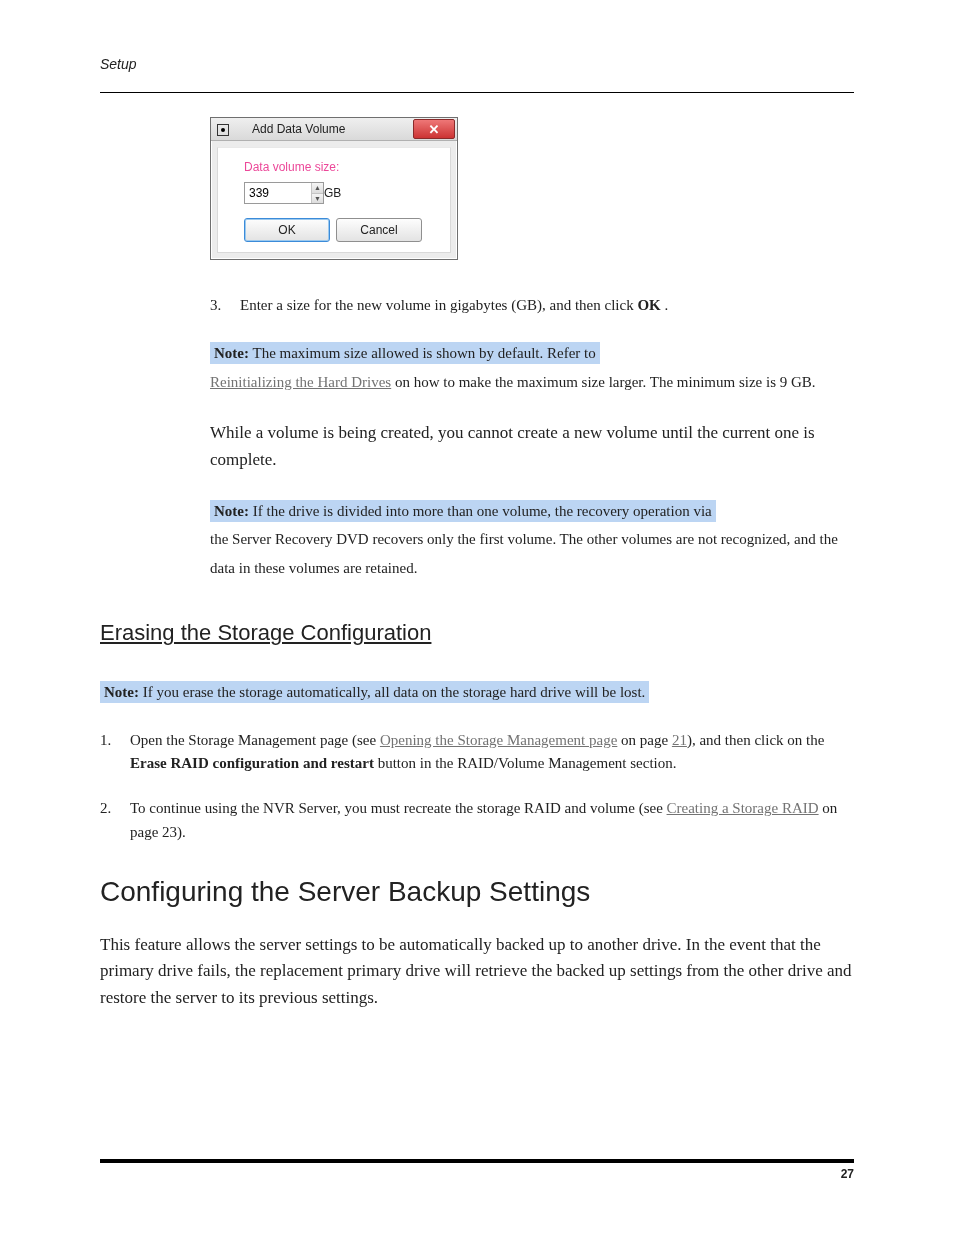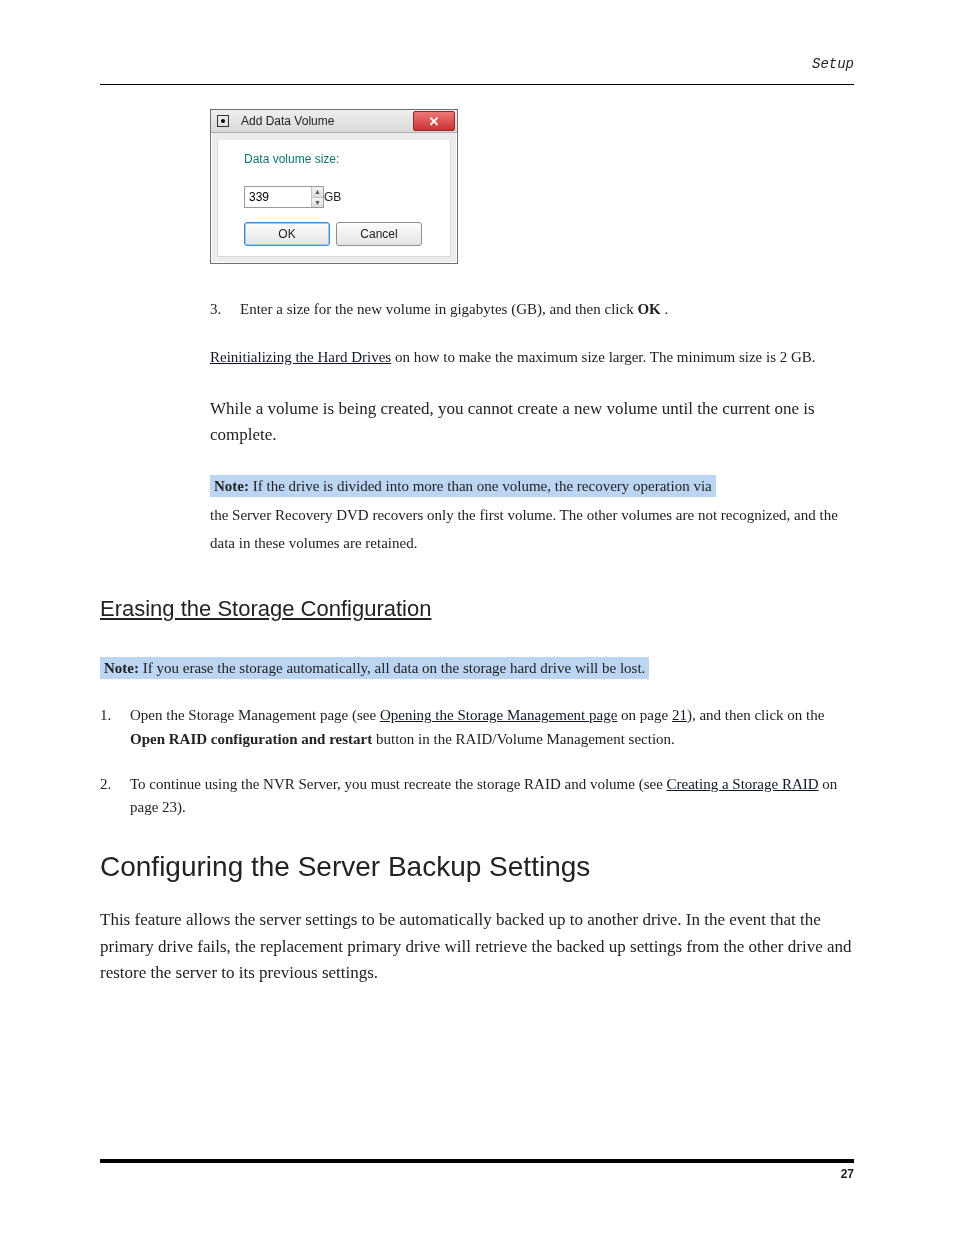--- a/index.html
+++ b/index.html
@@ -10,25 +10,25 @@
   }
   .page {
     width: 954px;
     height: 1235px;
     box-sizing: border-box;
     padding: 56px 100px 60px 100px;
     position: relative;
   }
   .top-header {
     display: flex;
-    justify-content: flex-end;
+    justify-content: flex-start;
     border-bottom: 1px solid #000;
-    padding-bottom: 12px;
+    padding-bottom: 20px;
     font-style: italic;
-    font-family: Liberation Mono, monospace;
+    font-family: Liberation Sans, sans-serif;
     font-size: 14px;
   }
   .content {
     margin-left: 110px;
     margin-top: 24px;
   }
   
   .dialog {
     width: 246px;
     border: 1px solid #6f6f6f;
@@ -41,22 +41,22 @@
     display: flex;
     align-items: center;
     justify-content: space-between;
     height: 22px;
     background: linear-gradient(#efefef, #d9d9d9);
     border-bottom: 1px solid #b0b0b0;
     padding: 0 0 0 6px;
   }
   .dlg-left {
     display: flex;
-    align-items: center;
-    gap: 12px;
+    align-items: flex-end;
+    gap: 23px;
   }
   .sysicon {
     width: 12px;
     height: 12px;
     border: 1px solid #333;
     box-sizing: border-box;
     display: flex;
     align-items: center;
     justify-content: center;
   }
@@ -87,22 +87,22 @@
   }
   .dialog-body {
     background: #fff;
     margin: 6px;
     padding: 12px 10px 10px 26px;
     border: 1px solid #d9d9d9;
     border-top-color: #e9e9e9;
   }
   .label {
     font-size: 12px;
-    color: #0f766e;
-    margin-bottom: 20px;
+    color: #ec4899;
+    margin-bottom: 8px;
   }
   .spin-row {
     display: flex;
     align-items: center;
     gap: 0;
     margin-bottom: 14px;
   }
   .spinbox {
     display: flex;
     border: 1px solid #9a9a9a;
@@ -166,21 +166,21 @@
     line-height: 1.55;
     font-size: 17px;
   }
   .indent {
     margin-left: 110px;
   }
   .full {
     margin-left: 0;
   }
   .link {
-    color: #0f172a;
+    color: #737373;
     text-decoration: underline;
   }
   .bold {
     font-weight: bold;
   }
   .h3 {
     font-family: 'Century Gothic', Arial, sans-serif;
     font-size: 22px;
     text-decoration: underline;
     margin-top: 38px;
@@ -270,21 +270,26 @@
       <span>
         <span>Enter a size for the new volume in gigabytes (GB), and then click </span>
         <span class="bold">OK</span>
         <span>.</span>
       </span>
     </div>
   </div>
 
   <div class="noteblock">
     <div class="noteline">
-      <span class="link">Reinitializing the Hard Drives</span><span> on how to make the maximum size larger. The minimum size is 2 GB.</span>
+      <span class="noteblock-first">
+        <span class="bold">Note:</span><span> The maximum size allowed is shown by default. Refer to </span>
+      </span>
+    </div>
+    <div class="noteline">
+      <span class="link">Reinitializing the Hard Drives</span><span> on how to make the maximum size larger. The minimum size is 9 GB.</span>
     </div>
   </div>
 
   <div class="para indent">While a volume is being created, you cannot create a new volume until the current one is complete.</div>
 
   <div class="noteblock">
     <div class="noteline">
       <span class="noteblock-first">
         <span class="bold">Note:</span><span> If the drive is divided into more than one volume, the recovery operation via</span>
       </span>
@@ -298,21 +303,21 @@
     <div class="noteline">
       <span class="noteblock-first">
         <span class="bold">Note:</span><span> If you erase the storage automatically, all data on the storage hard drive will be lost.</span>
       </span>
     </div>
   </div>
 
   <div class="list-item full">
     <span class="num">1.</span>
     <span>
-      <span>Open the Storage Management page (see </span><span class="link">Opening the Storage Management page</span><span> on page </span><span class="link">21</span><span>), and then click on the </span><span class="bold">Open RAID configuration and restart</span><span> button in the RAID/Volume Management section.</span>
+      <span>Open the Storage Management page (see </span><span class="link">Opening the Storage Management page</span><span> on page </span><span class="link">21</span><span>), and then click on the </span><span class="bold">Erase RAID configuration and restart</span><span> button in the RAID/Volume Management section.</span>
     </span>
   </div>
 
   <div class="list-item full">
     <span class="num">2.</span>
     <span>
       <span>To continue using the NVR Server, you must recreate the storage RAID and volume (see </span><span class="link">Creating a Storage RAID</span><span> on page 23).</span>
     </span>
   </div>
 

